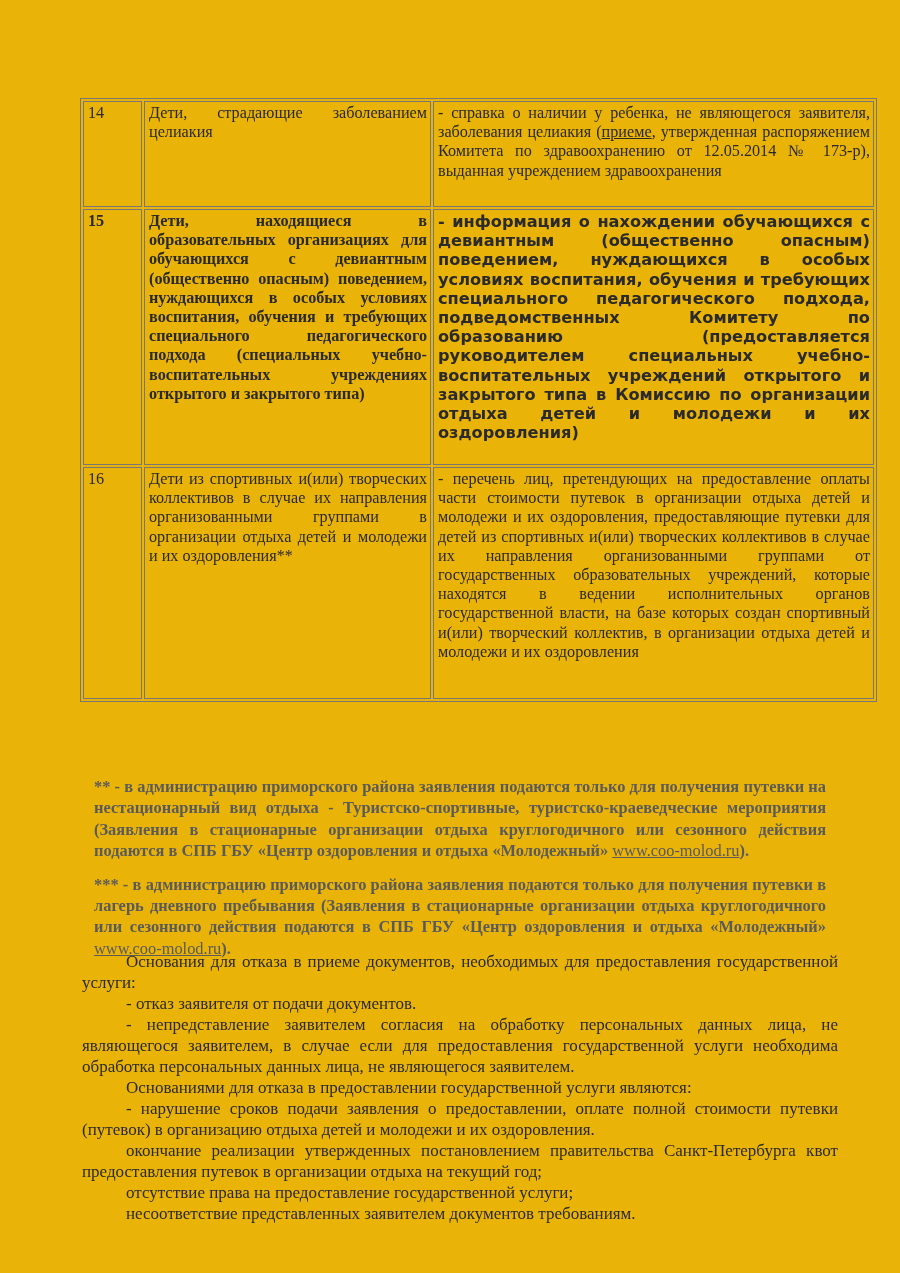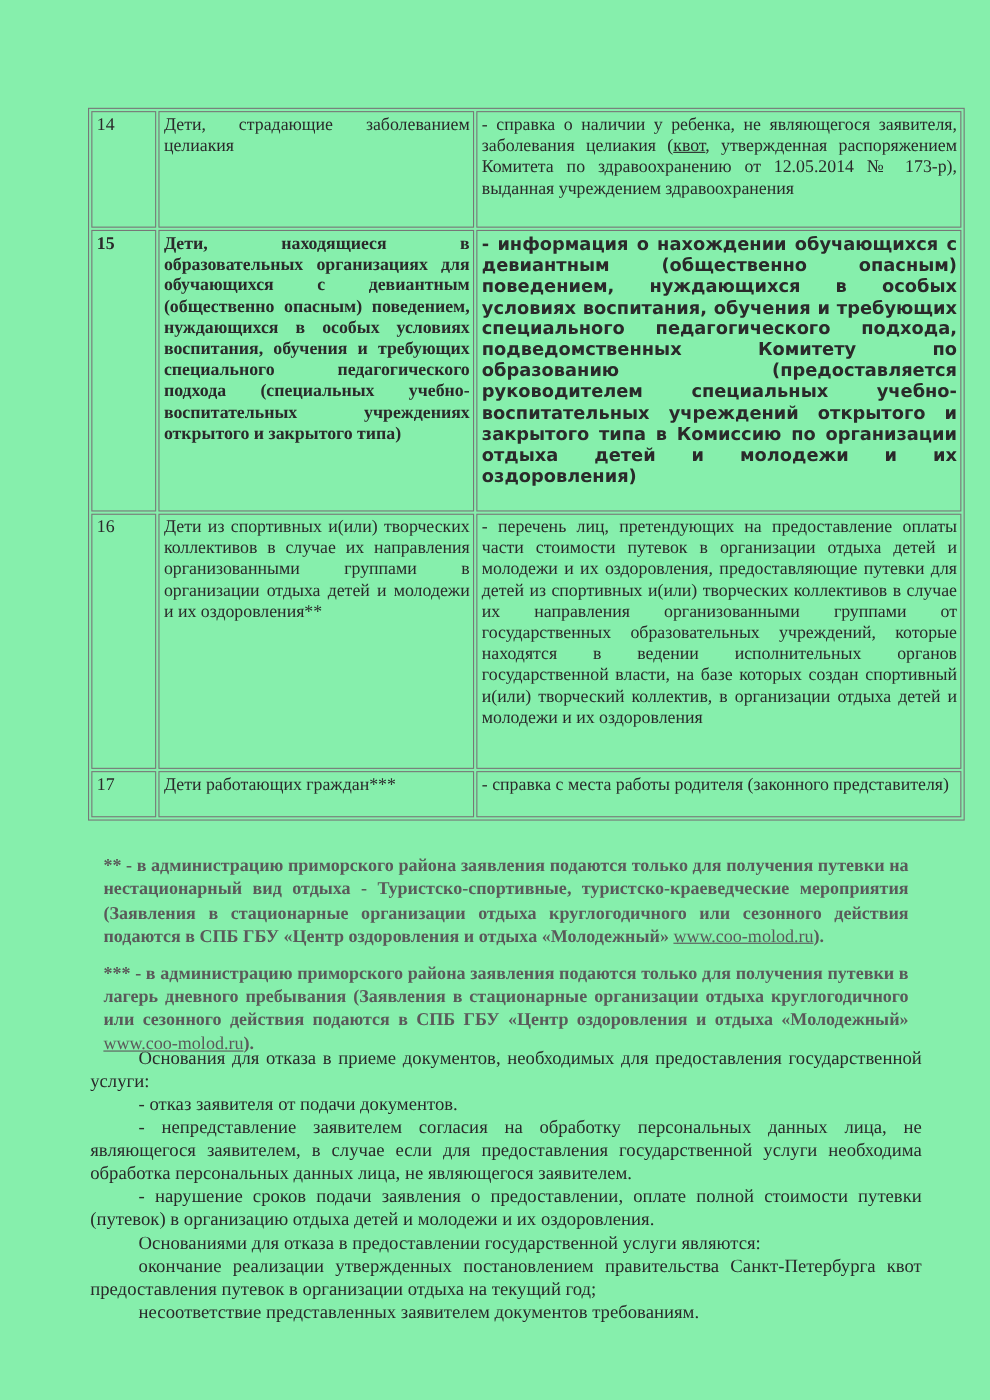--- a/index.html
+++ b/index.html
@@ -1,18 +1,18 @@
 <!DOCTYPE html>
 <html><head>
 <meta charset="utf-8">
 <style>
   html, body { margin: 0; padding: 0; background: #ffffff; }
   body { width: 900px; height: 1273px; position: relative; overflow: hidden;
          font-family: "Liberation Serif", serif; color: #2a2a2a; }
-  .page { position: absolute; left: 0; top: 0; width: 900px; height: 1273px; background: #86efac; }
+  .page { position: absolute; left: 0; top: 0; width: 900px; height: 1273px; background: #eab308; }
   table.grid { position: absolute; left: 80px; top: 98px; width: 797px;
                border-collapse: separate; border-spacing: 2px;
                border: 1px solid #777; }
   table.grid td { border: 1px solid #777; vertical-align: top;
                   padding: 2px 3px 2px 4px; font-size: 16.2px; line-height: 19.2px;
                   text-align: justify; text-align-last: auto; }
   td.num { width: 50px; }
   td.cat { width: 278px; }
   td.doc { width: auto; }
   td.sans { font-family: "DejaVu Sans", sans-serif; font-size: 14.6px; line-height: 21.2px; }
@@ -29,48 +29,44 @@
 </head>
 <body>
 
 <div class="page">
 
   <table class="grid">
     <tbody>
       <tr style="height:106px;">
         <td class="num">14</td>
         <td class="cat">Дети, страдающие заболеванием целиакия</td>
-        <td class="doc"><span>- справка о наличии у ребенка, не являющегося заявителя, заболевания целиакия (</span><span class="u">квот</span><span>, утвержденная распоряжением Комитета по здравоохранению от 12.05.2014 № 173-р), выданная учреждением здравоохранения</span></td>
+        <td class="doc"><span>- справка о наличии у ребенка, не являющегося заявителя, заболевания целиакия (</span><span class="u">приеме</span><span>, утвержденная распоряжением Комитета по здравоохранению от 12.05.2014 № 173-р), выданная учреждением здравоохранения</span></td>
       </tr>
       <tr style="height:256px;font-weight:bold;">
         <td class="num">15</td>
         <td class="cat">Дети, находящиеся в образовательных организациях для обучающихся с девиантным (общественно опасным) поведением, нуждающихся в особых условиях воспитания, обучения и требующих специального педагогического подхода (специальных учебно-воспитательных учреждениях открытого и закрытого типа)</td>
         <td class="doc sans">- информация о нахождении обучающихся с девиантным (общественно опасным) поведением, нуждающихся в особых условиях воспитания, обучения и требующих специального педагогического подхода, подведомственных Комитету по образованию (предоставляется руководителем специальных учебно-воспитательных учреждений открытого и закрытого типа в Комиссию по организации отдыха детей и молодежи и их оздоровления)</td>
       </tr>
       <tr style="height:232px;">
         <td class="num">16</td>
         <td class="cat">Дети из спортивных и(или) творческих коллективов в случае их направления организованными группами в организации отдыха детей и молодежи и их оздоровления**</td>
         <td class="doc">- перечень лиц, претендующих на предоставление оплаты части стоимости путевок в организации отдыха детей и молодежи и их оздоровления, предоставляющие путевки для детей из спортивных и(или) творческих коллективов в случае их направления организованными группами от государственных образовательных учреждений, которые находятся в ведении исполнительных органов государственной власти, на базе которых создан спортивный и(или) творческий коллектив, в организации отдыха детей и молодежи и их оздоровления</td>
-      </tr>
-      <tr style="height:42px;">
-        <td class="num">17</td>
-        <td class="cat">Дети работающих граждан***</td>
-        <td class="doc">- справка с места работы родителя (законного представителя)</td>
       </tr>
     </tbody>
   </table>
 
   <div class="notes">
     <p><span>** - в администрацию приморского района заявления подаются только для получения путевки на нестационарный вид отдыха - Туристско-спортивные, туристско-краеведческие мероприятия (Заявления в стационарные организации отдыха круглогодичного или сезонного действия подаются в СПБ ГБУ «Центр оздоровления и отдыха «Молодежный» </span><a>www.coo-molod.ru</a><span>).</span></p>
     <p><span>*** - в администрацию приморского района заявления подаются только для получения путевки в лагерь дневного пребывания (Заявления в стационарные организации отдыха круглогодичного или сезонного действия подаются в СПБ ГБУ «Центр оздоровления и отдыха «Молодежный» </span><a>www.coo-molod.ru</a><span>).</span></p>
   </div>
 
   <div class="body-text">
     <p>Основания для отказа в приеме документов, необходимых для предоставления государственной услуги:</p>
     <p>- отказ заявителя от подачи документов.</p>
     <p>- непредставление заявителем согласия на обработку персональных данных лица, не являющегося заявителем, в случае если для предоставления государственной услуги необходима обработка персональных данных лица, не являющегося заявителем.</p>
+    <p>Основаниями для отказа в предоставлении государственной услуги являются:</p>
     <p>- нарушение сроков подачи заявления о предоставлении, оплате полной стоимости путевки (путевок) в организацию отдыха детей и молодежи и их оздоровления.</p>
-    <p>Основаниями для отказа в предоставлении государственной услуги являются:</p>
     <p>окончание реализации утвержденных постановлением правительства Санкт-Петербурга квот предоставления путевок в организации отдыха на текущий год;</p>
+    <p>отсутствие права на предоставление государственной услуги;</p>
     <p>несоответствие представленных заявителем документов требованиям.</p>
   </div>
 
 </div>
 
 </body></html>

